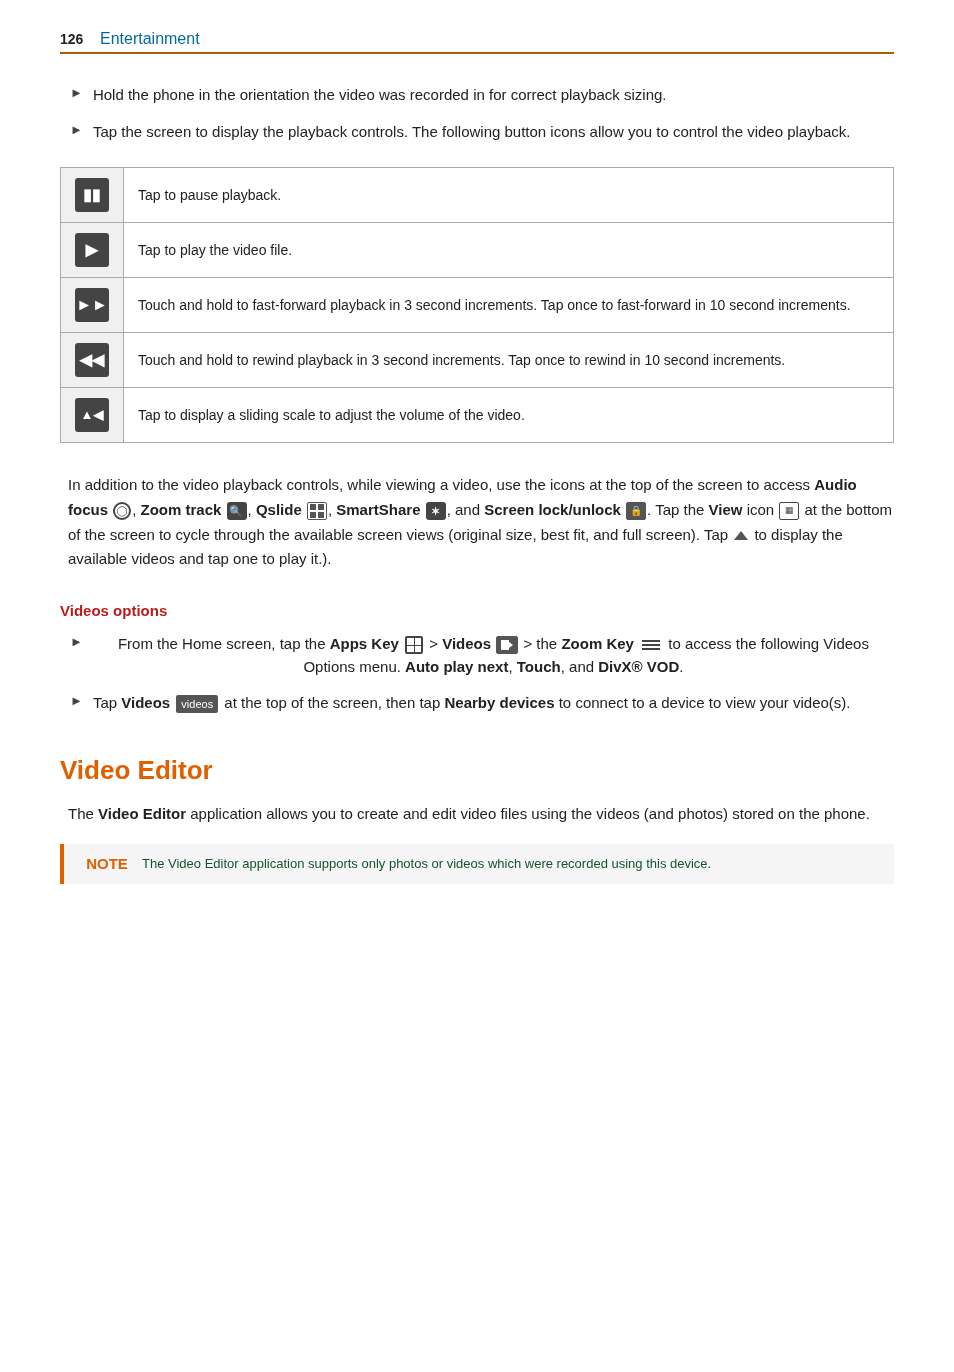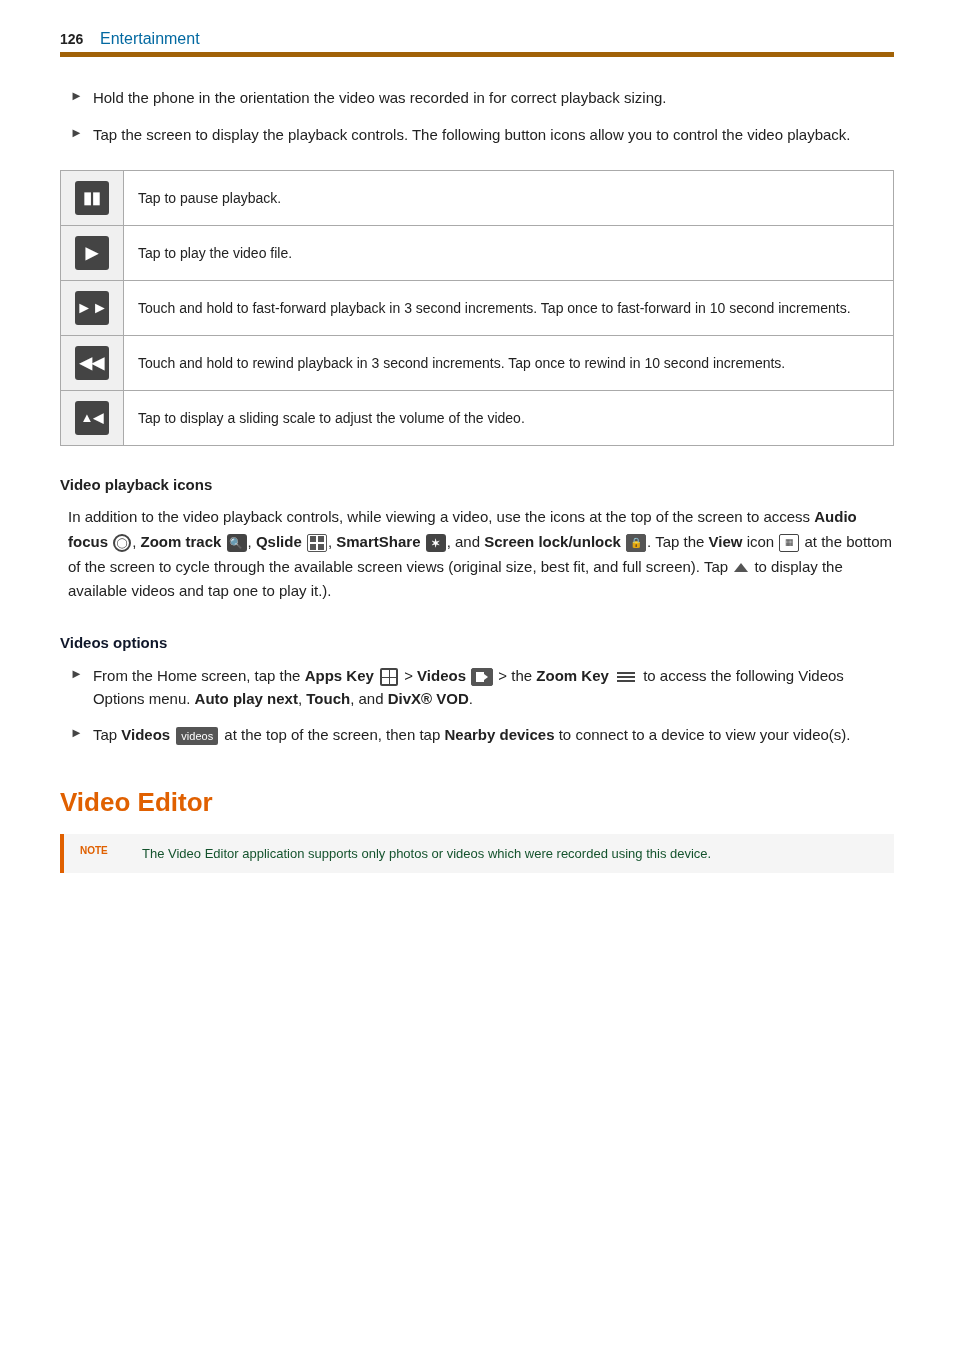--- a/index.html
+++ b/index.html
@@ -19,21 +19,21 @@
     }
 
     .page {
       padding: 30px 60px 40px 60px;
       max-width: 954px;
     }
 
     .page-header {
       display: flex;
       align-items: center;
-      border-bottom: 5px solid #a16207;
+      border-bottom: 2px solid #a16207;
       padding-bottom: 4px;
       margin-bottom: 30px;
     }
 
     .page-number {
       font-size: 14px;
       font-weight: bold;
       color: #222;
       min-width: 40px;
     }
@@ -61,20 +61,21 @@
       margin-right: 10px;
       margin-top: 1px;
       font-size: 13px;
       flex-shrink: 0;
     }
 
     .bullet-text {
       font-size: 15px;
       line-height: 1.5;
       color: #222;
+      text-align: center;
     }
 
     
     .controls-table {
       width: 100%;
       border-collapse: collapse;
       margin-bottom: 28px;
       border: 1px solid #aaa;
     }
 
@@ -159,21 +160,21 @@
       color: #444;
     }
 
     .section-divider {
       margin: 30px 0 10px 0;
     }
 
     .subsection-orange {
       font-size: 15px;
       font-weight: bold;
-      color: #0f172a;
+      color: #b91c1c;
       margin-bottom: 14px;
       margin-top: 4px;
     }
 
     .videos-badge {
       display: inline-block;
       background: #555;
       color: #fff;
       font-size: 11px;
       padding: 1px 5px;
@@ -198,24 +199,25 @@
       align-items: flex-start;
       background: #f5f5f5;
       border-left: 4px solid #e06000;
       padding: 10px 16px;
       margin-top: 16px;
     }
 
     .note-label {
       font-weight: bold;
       color: #e06000;
-      font-size: 10px;
+      font-size: 15px;
       min-width: 54px;
       margin-right: 8px;
       margin-top: 1px;
+      text-align: center;
     }
 
     .note-text {
       font-size: 13px;
       line-height: 1.5;
       color: #14532d;
     }
 
     .caret-up-icon {
       display: inline-block;
@@ -312,21 +314,20 @@
       <tr>
         <td class="icon-cell">
           <span class="media-icon" style="font-size:13px;">▲◀</span>
         </td>
         <td>Tap to display a sliding scale to adjust the volume of the video.</td>
       </tr>
     </tbody>
   </table>
 
   <div class="section-divider">
-    <p class="subsection-heading">Video playback icons</p>
     <p class="body-text">
       <span>In addition to the video playback controls, while viewing a video, use the icons at the top of the screen to access <strong>Audio focus</strong> </span><span class="inline-icon-circle">◯</span><span>, <strong>Zoom track</strong> </span><span class="inline-icon" style="font-size:11px;">🔍</span><span>, <strong>Qslide</strong> </span><span style="display:inline-flex;align-items:center;justify-content:center;border:1px solid #555;border-radius:2px;width:20px;height:18px;vertical-align:middle;margin:0 1px;">
           <svg width="14" height="14" viewBox="0 0 14 14">
             <rect x="0" y="0" width="6" height="6" fill="#555"></rect>
             <rect x="8" y="0" width="6" height="6" fill="#555"></rect>
             <rect x="0" y="8" width="6" height="6" fill="#555"></rect>
             <rect x="8" y="8" width="6" height="6" fill="#555"></rect>
           </svg>
         </span><span>, <strong>SmartShare</strong> </span><span class="inline-icon" style="font-size:11px;">✶</span><span>, and <strong>Screen lock/unlock</strong> </span><span class="lock-icon">🔒</span><span>. Tap the <strong>View</strong> icon </span><span class="view-icon-box">▦</span><span> at the bottom of the screen to cycle through the available screen views (original size, best fit, and full screen). Tap </span><span class="caret-up-icon"></span><span> to display the available videos and tap one to play it.).</span>
     </p>
@@ -365,19 +366,22 @@
         <span class="bullet-arrow">►</span>
         <span class="bullet-text">
           Tap <strong>Videos</strong> <span class="videos-badge">videos</span> at the top of the screen, then tap <strong>Nearby devices</strong> to connect to a device to view your video(s).
         </span>
       </li>
     </ul>
   </div>
 
   <div class="video-editor-section">
     <h2 class="video-editor-title">Video Editor</h2>
+    <p class="body-text">
+      <span>The </span><strong>Video Editor</strong><span> application allows you to create and edit video files using the videos (and photos) stored on the phone.</span>
+    </p>
     <div class="note-box">
       <span class="note-label">NOTE</span>
       <span class="note-text">The Video Editor application supports only photos or videos which were recorded using this device.</span>
     </div>
   </div>
 
 </div>
 
 </body></html>

